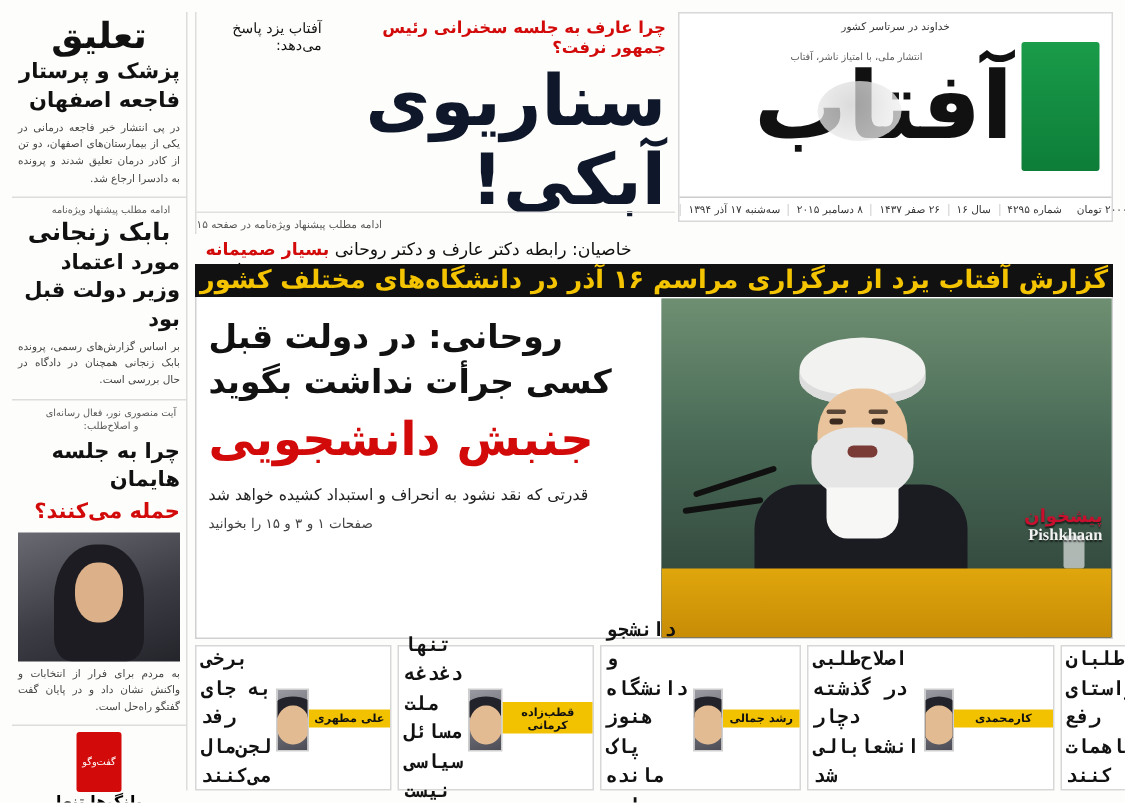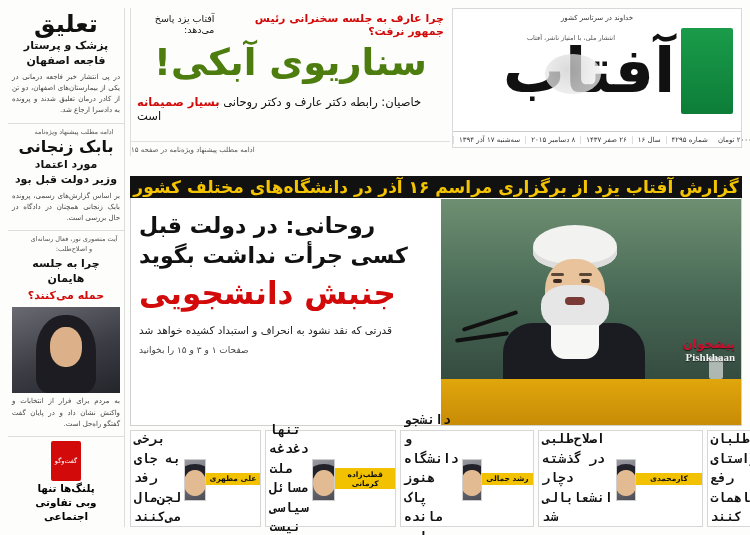--- a/index.html
+++ b/index.html
@@ -67,22 +67,22 @@
     position:absolute;top:8px;right:300px;left:130px;height:148px;
     padding:0 6px;
     border-left:1px solid #ddd;
   }
   .kicker{
     display:flex;flex-direction:row-reverse;align-items:baseline;gap:6px;
     font-size:9.5px;color:#111;justify-content:flex-start;margin-top:4px;
   }
   .kicker .red{color:#d20a0a;font-weight:bold;font-size:11px;}
   .big-headline{
-    text-align:center;
-    font-size:37px;font-weight:bold;color:#4d7c0f;
+    text-align:right;
+    font-size:47px;font-weight:bold;color:#0f172a;
     line-height:1.12;
     margin-top:4px;
     direction:rtl;
   }
   .sub-headline{
     margin-top:12px;
     text-align:left;
     font-size:11.5px;color:#111;
   }
   .sub-headline .red{color:#d20a0a;font-weight:bold;}
@@ -96,21 +96,21 @@
   .left-col{
     position:absolute;top:8px;left:8px;width:116px;bottom:8px;
     border-right:1px solid #ddd;
   }
   .lc-block{padding:4px 4px 6px 4px;border-bottom:1px solid #ddd;}
   .lc-title{
     font-size:24px;font-weight:bold;color:#111;text-align:center;line-height:1.05;
   }
   .lc-title.sm{font-size:16px;}
   .lc-sub{
-    font-size:11px;color:#111;text-align:center;line-height:1.35;margin-top:2px;font-weight:bold;
+    font-size:14px;color:#111;line-height:1.35;margin-top:2px;font-weight:bold;
   }
   .lc-kicker{
     font-size:6.5px;color:#555;text-align:center;line-height:1.5;margin-bottom:2px;margin-left:16px;
   }
   .lc-body{font-size:7px;color:#444;line-height:1.6;text-align:justify;margin-top:3px;}
   .lc-red{color:#d20a0a;font-weight:bold;}
   .lc-photo{
     width:100%;height:86px;margin-top:4px;
     background:linear-gradient(160deg,#6a6a72 0%,#3c3c45 55%,#24242b 100%);
     position:relative;overflow:hidden;

